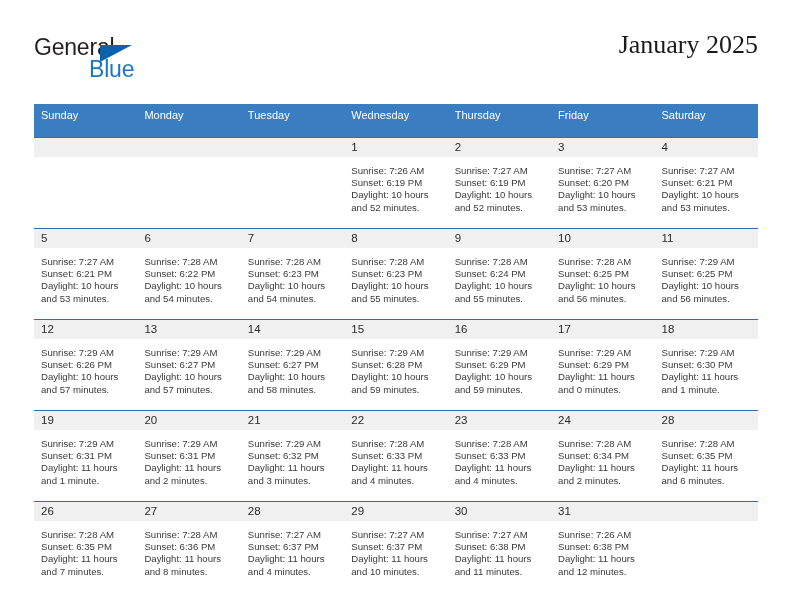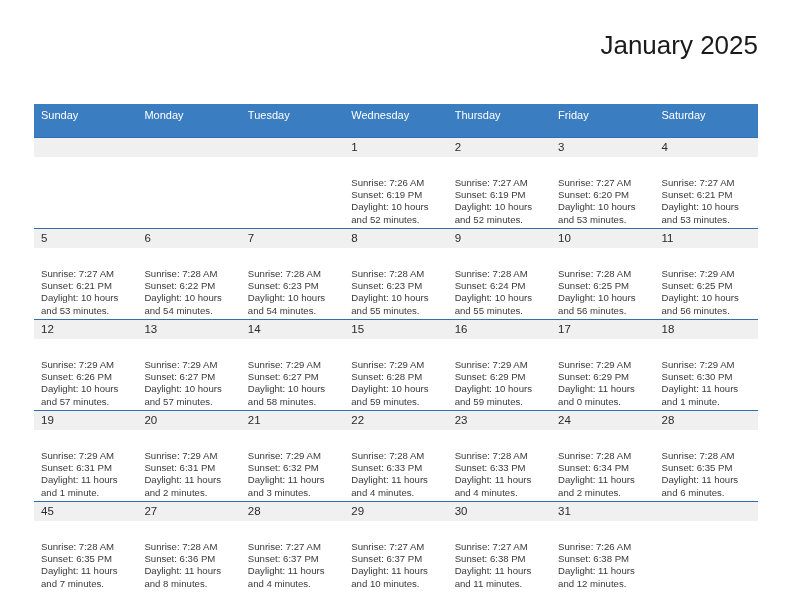--- a/index.html
+++ b/index.html
@@ -61,20 +61,21 @@
     width: 0;
     height: 0;
     border-left: 32px solid #0c63ad;
     border-bottom: 17px solid transparent;
   }
   .titles {
     position: absolute;
     right: 0;
     top: 0;
     text-align: right;
+    font-family: Liberation Serif, serif;
   }
   .title-main {
     font-size: 26px;
     color: #1a1a1a;
     line-height: 34px;
     white-space: nowrap;
   }
   .title-sub {
     font-size: 14.5px;
     color: #1a1a1a;
@@ -124,35 +125,40 @@
     color: #2a2a2a;
     padding: 3px 0 3px 7px;
     height: 13px;
     line-height: 13px;
   }
   .cell.empty .daynum {
     background: #f0f0f0;
     color: transparent;
   }
   .info {
-    padding: 20px 6px 0 7px;
+    padding: 8px 6px 0 7px;
     font-size: 9.6px;
     line-height: 12.2px;
     color: #3a3a3a;
   }
   .info div {
     white-space: normal;
   }
 </style>
 </head>
 <body>
 
 <div class="page">
 
   <div class="header">
+    <div class="logo">
+      <span class="logo-general">General</span>
+      <span class="logo-tri"></span>
+      <span class="logo-blue">Blue</span>
+    </div>
     <div class="titles">
       <div class="title-main">January 2025</div>
     </div>
   </div>
 
   <table class="calendar">
     <thead>
       <tr>
         <th>Sunday</th>
         <th>Monday</th>
@@ -461,21 +467,21 @@
                 <div>Sunset: 6:35 PM</div>
                 <div>Daylight: 11 hours</div>
                 <div>and 6 minutes.</div>
               </div>
             </div>
           </td>
         </tr>
         <tr>
           <td>
             <div class="cell">
-              <div class="daynum">45</div>
+              <div class="daynum">26</div>
               <div class="info">
                 <div>Sunrise: 7:28 AM</div>
                 <div>Sunset: 6:35 PM</div>
                 <div>Daylight: 11 hours</div>
                 <div>and 7 minutes.</div>
               </div>
             </div>
           </td>
           <td>
             <div class="cell">

